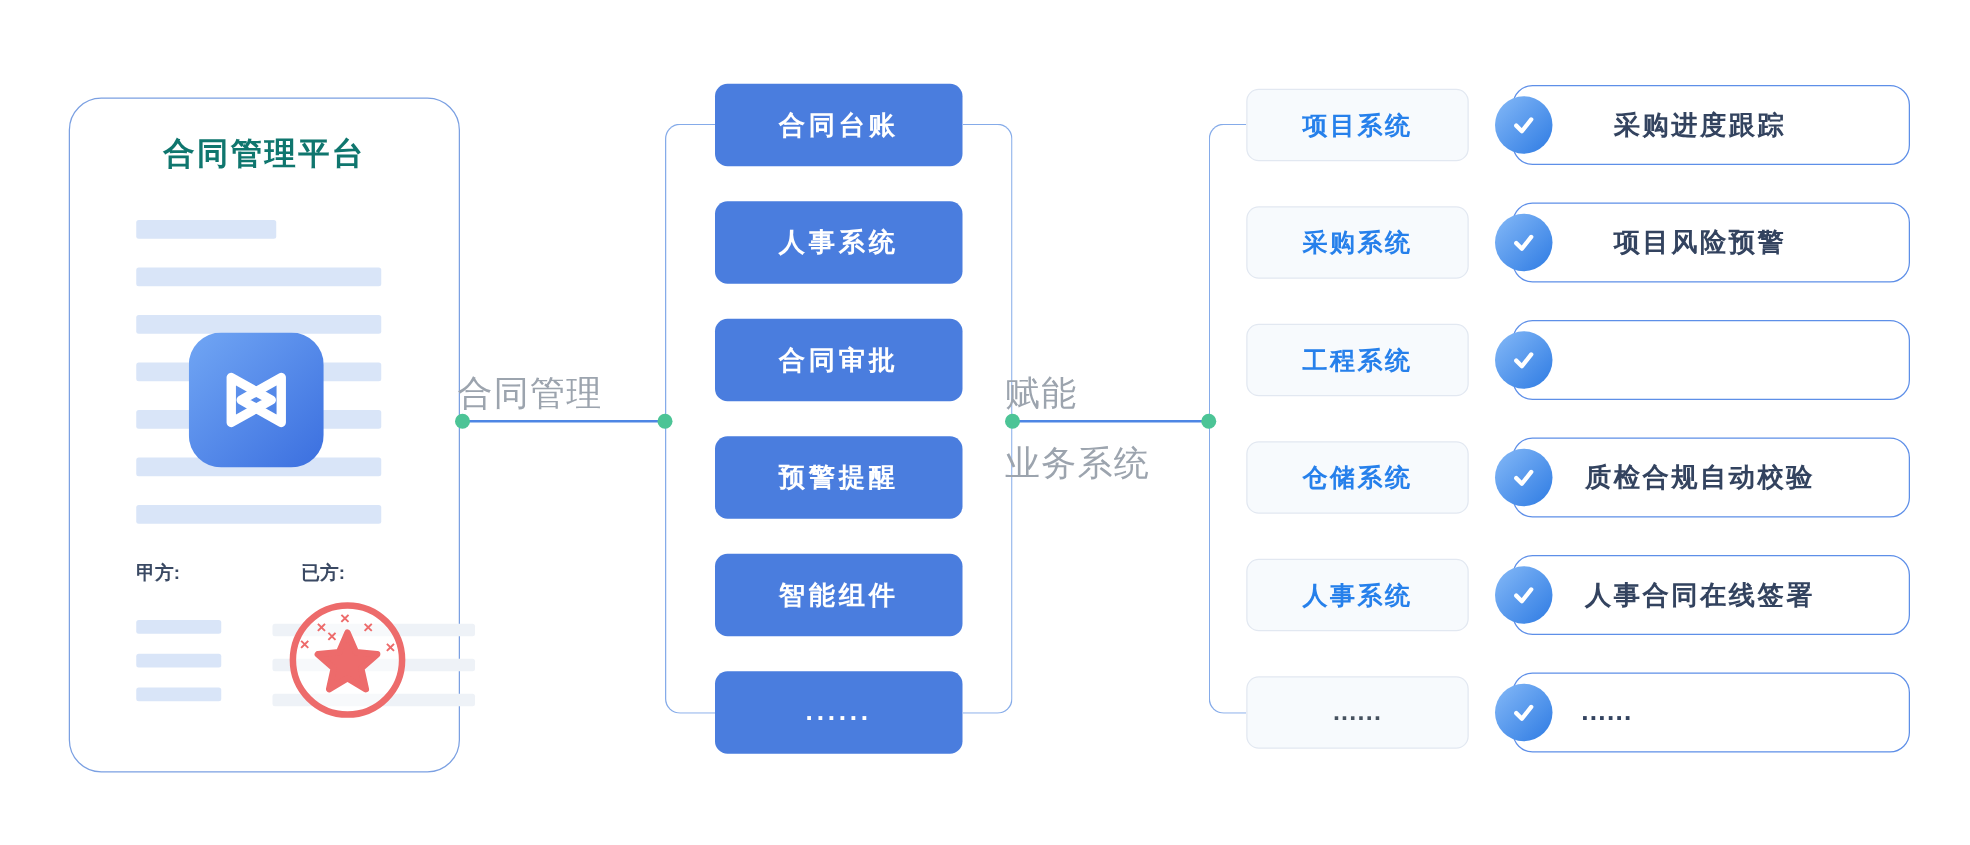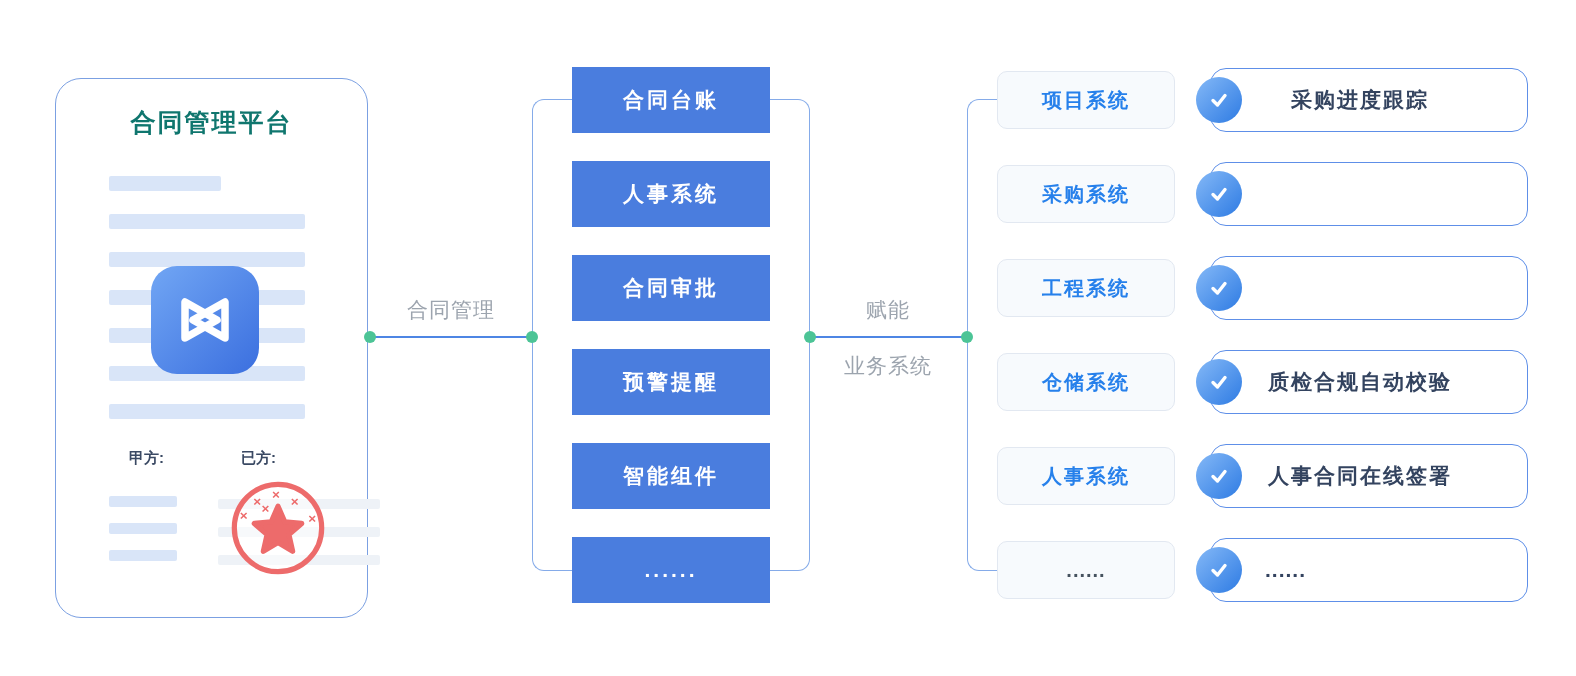--- a/index.html
+++ b/index.html
@@ -16,49 +16,49 @@
   }
   .card-title {
     position:absolute; left:0; right:0; top:27px; text-align:center;
     color:#0f766e; font-size:25px; font-weight:bold; letter-spacing:2px;
   }
   .doc-line { position:absolute; left:53px; width:196px; height:15px; background:#D9E5F8; border-radius:2px; }
   .doc-line.short { width:112px; }
   .gray-line { position:absolute; height:10px; background:#EEF2F7; border-radius:2px; }
   .app-icon { position:absolute; left:95px; top:187px; width:108px; height:108px; }
   .party-label { position:absolute; top:370px; color:#3A4963; font-size:15px; font-weight:bold; }
-  .party-a { left:53px;margin-left:20px; }
+  .party-a { left:53px; }
   .party-b { left:185px; }
   .sig-line { position:absolute; left:53px; width:68px; height:11px; background:#D9E5F8; border-radius:2px; }
   .seal { position:absolute; left:170px; top:397px; width:104px; height:104px; }
 
   
   .h-line { position:absolute; top:336px; height:2px; background:#4E86E4; }
   .h-line.one { left:370px; width:162px; }
   .h-line.two { left:810px; width:157px; }
-  .conn-label { position:absolute; color:#9CA4AE; font-size:21px; text-align:center; letter-spacing:1px; }
+  .conn-label { position:absolute; color:#9CA4AE; font-size:28px; letter-spacing:1px; }
   .lbl1a { left:366px; top:296px; width:170px; }
   .lbl1b { left:366px; top:352px; width:170px; }
   .lbl2a { left:804px; top:296px; width:168px; }
   .lbl2b { left:804px; top:352px; width:168px; }
   .bracket { position:absolute; top:99px; height:472px; border:1.5px solid #85ABE9; }
   .bracket.mid-left  { left:532px; width:40px; border-right:none; border-radius:12px 0 0 12px; }
   .bracket.mid-right { left:770px; width:40px; border-left:none;  border-radius:0 12px 12px 0; }
   .bracket.out-left  { left:967px; width:30px; border-right:none; border-radius:12px 0 0 12px; }
   .dot {
     position:absolute; top:331px; width:12px; height:12px; border-radius:50%;
     background:#4CC496; z-index:5;
   }
   .dot.d1 { left:364px; } .dot.d2 { left:526px; }
   .dot.d3 { left:804px; } .dot.d4 { left:961px; }
 
   
   .cap-col { position:absolute; left:572px; top:67px; display:flex; flex-direction:column; gap:28px; z-index:2; }
   .cap-btn {
-    width:198px; height:66px; background:#4A7DDE; border-radius:0;
+    width:198px; height:66px; background:#4A7DDE; border-radius:10px;
     color:#ffffff; font-size:21px; font-weight:bold; letter-spacing:3px;
     display:flex; align-items:center; justify-content:center;
   }
 
   
   .sys-col { position:absolute; left:997px; top:71px; display:flex; flex-direction:column; gap:36px; z-index:2; }
   .sys-box {
     width:178px; height:58px; background:#F7FAFD; border:1px solid #E2E8F1; border-radius:10px;
     color:#2680EB; font-size:20px; font-weight:bold; letter-spacing:2px;
     display:flex; align-items:center; justify-content:center;
@@ -178,20 +178,21 @@
           </svg>
       </span>
       <span class="out-label">采购进度跟踪</span>
     </div>
     <div class="out-box">
       <span class="check-badge">
         <svg width="26" height="26" viewBox="0 0 26 26">
             <polyline points="7,13.5 11.5,18 19,8.5" fill="none" stroke="#fff" stroke-width="3.4" stroke-linecap="round" stroke-linejoin="round"></polyline>
           </svg>
       </span>
+      <span class="out-label">项目风险预警</span>
     </div>
     <div class="out-box">
       <span class="check-badge">
         <svg width="26" height="26" viewBox="0 0 26 26">
             <polyline points="7,13.5 11.5,18 19,8.5" fill="none" stroke="#fff" stroke-width="3.4" stroke-linecap="round" stroke-linejoin="round"></polyline>
           </svg>
       </span>
     </div>
     <div class="out-box">
       <span class="check-badge">

